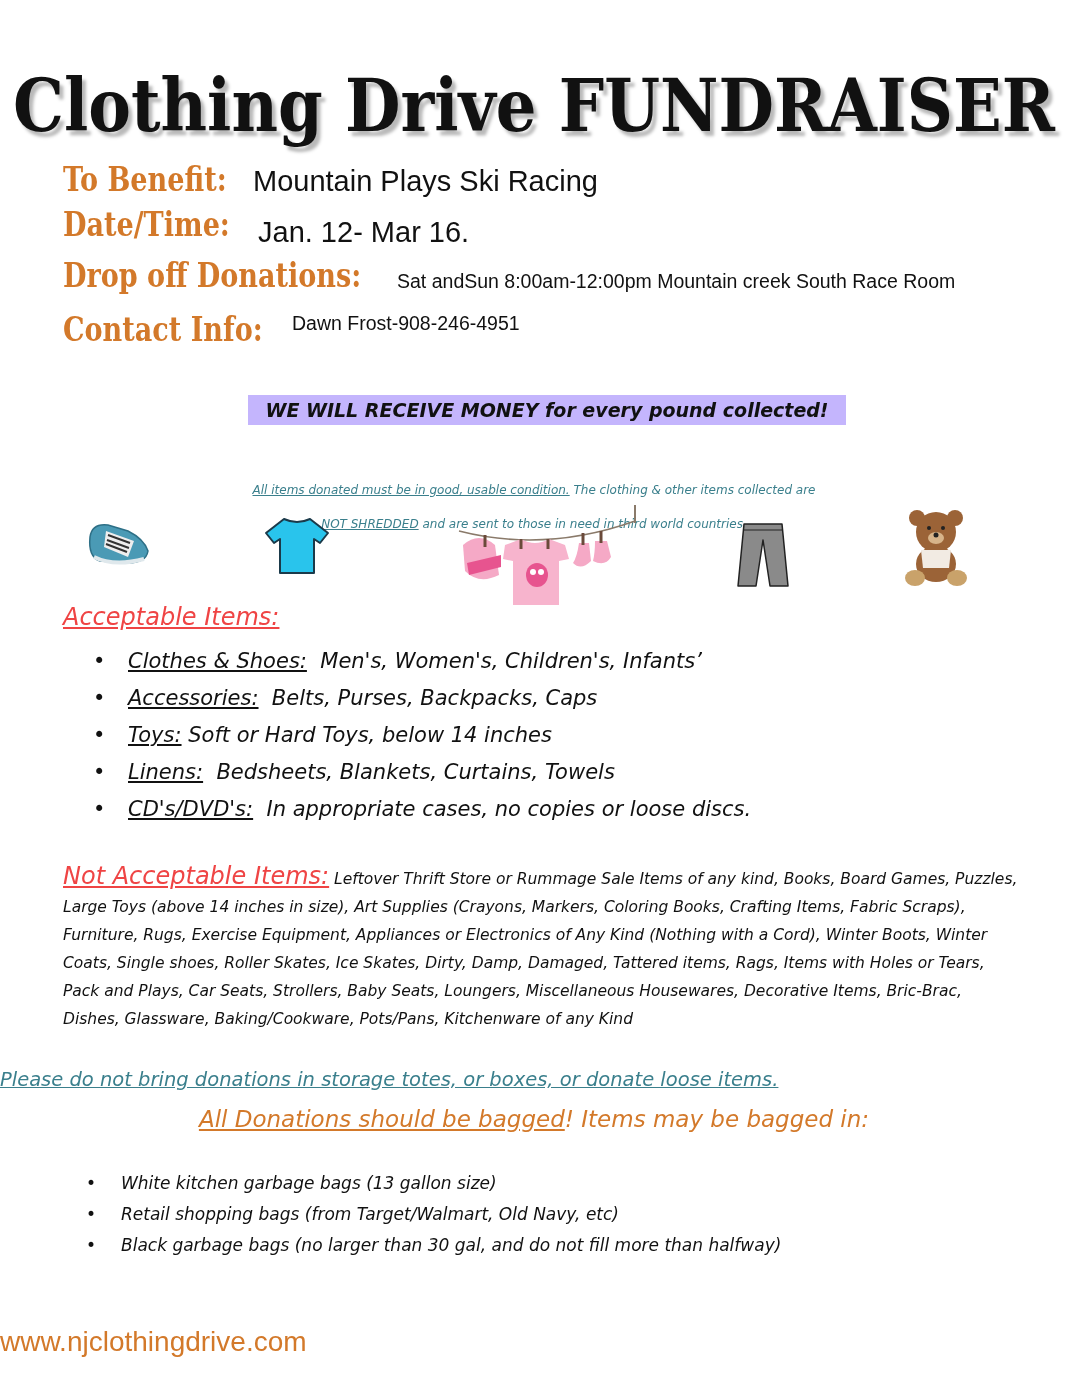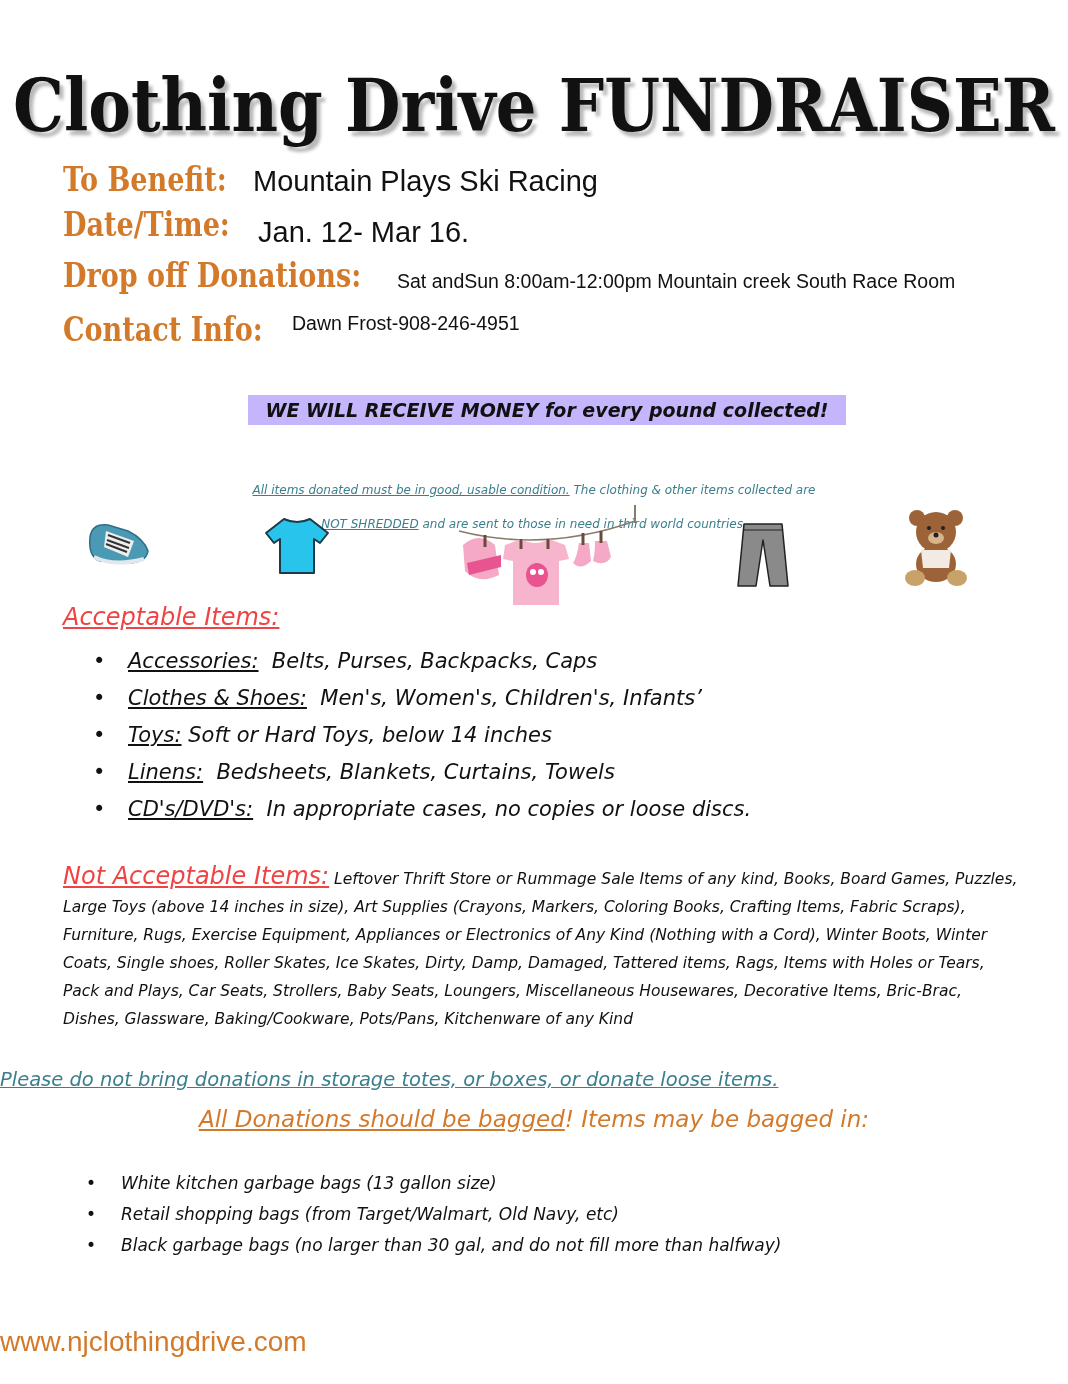--- a/index.html
+++ b/index.html
@@ -119,22 +119,22 @@
       <circle cx="40" cy="20" r="2" fill="#222"></circle>
     <ellipse cx="33" cy="56" rx="20" ry="18" fill="#9b6337"></ellipse>
     <path d="M18 42 L48 42 L46 60 L20 60Z" fill="#f2ebe3"></path>
     <ellipse cx="12" cy="70" rx="10" ry="8" fill="#c9a26a"></ellipse>
     <ellipse cx="54" cy="70" rx="10" ry="8" fill="#c9a26a"></ellipse>
   </svg>
 </div>
 
 <div class="abs section-head hand" style="left:63px; top:603px;">Acceptable Items:</div>
 <ul class="abs items acc hand" style="left:93px; top:643px;">
+  <li><span class="k">Clothes &amp; Shoes:</span><span style="white-space:pre">  Men's, Women's, Children's, Infants’</span></li>
   <li><span class="k">Accessories:</span><span style="white-space:pre">  Belts, Purses, Backpacks, Caps</span></li>
-  <li><span class="k">Clothes &amp; Shoes:</span><span style="white-space:pre">  Men's, Women's, Children's, Infants’</span></li>
   <li><span class="k">Toys:</span><span style="white-space:pre"> Soft or Hard Toys, below 14 inches</span></li>
   <li><span class="k">Linens:</span><span style="white-space:pre">  Bedsheets, Blankets, Curtains, Towels</span></li>
   <li><span class="k">CD's/DVD's:</span><span style="white-space:pre">  In appropriate cases, no copies or loose discs.</span></li>
 </ul>
 
 <div class="abs notacc hand">
   <span class="section-head">Not Acceptable Items:</span><span> Leftover Thrift Store or Rummage Sale Items of any kind, Books, Board Games, Puzzles, Large Toys (above 14 inches in size), Art Supplies (Crayons, Markers, Coloring Books, Crafting Items, Fabric Scraps), Furniture, Rugs, Exercise Equipment, Appliances or Electronics of Any Kind (Nothing with a Cord), Winter Boots, Winter Coats, Single shoes, Roller Skates, Ice Skates, Dirty, Damp, Damaged, Tattered items, Rags, Items with Holes or Tears, Pack and Plays, Car Seats, Strollers, Baby Seats, Loungers, Miscellaneous Housewares, Decorative Items, Bric-Brac, Dishes, Glassware, Baking/Cookware, Pots/Pans, Kitchenware of any Kind</span>
 </div>
 
 <div class="abs teal hand u" style="left:0; width:1068px; text-align:left; top:1068px; font-size:19.5px; white-space:nowrap;">Please do not bring donations in storage totes, or boxes, or donate loose items.</div>

